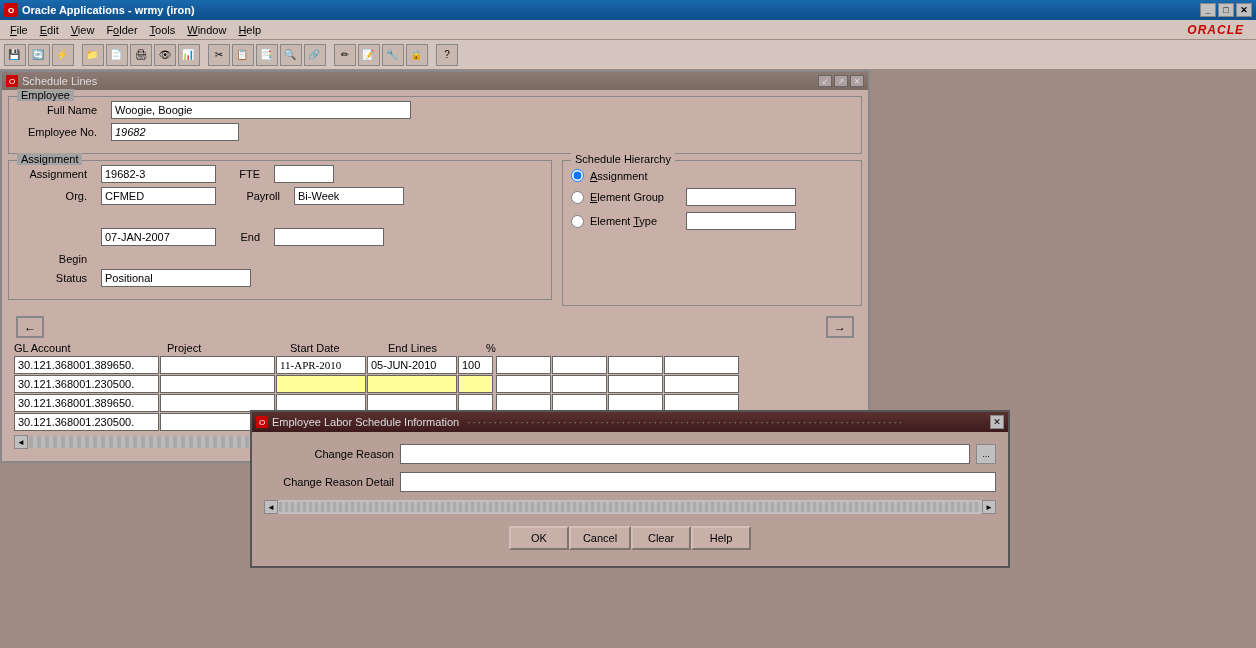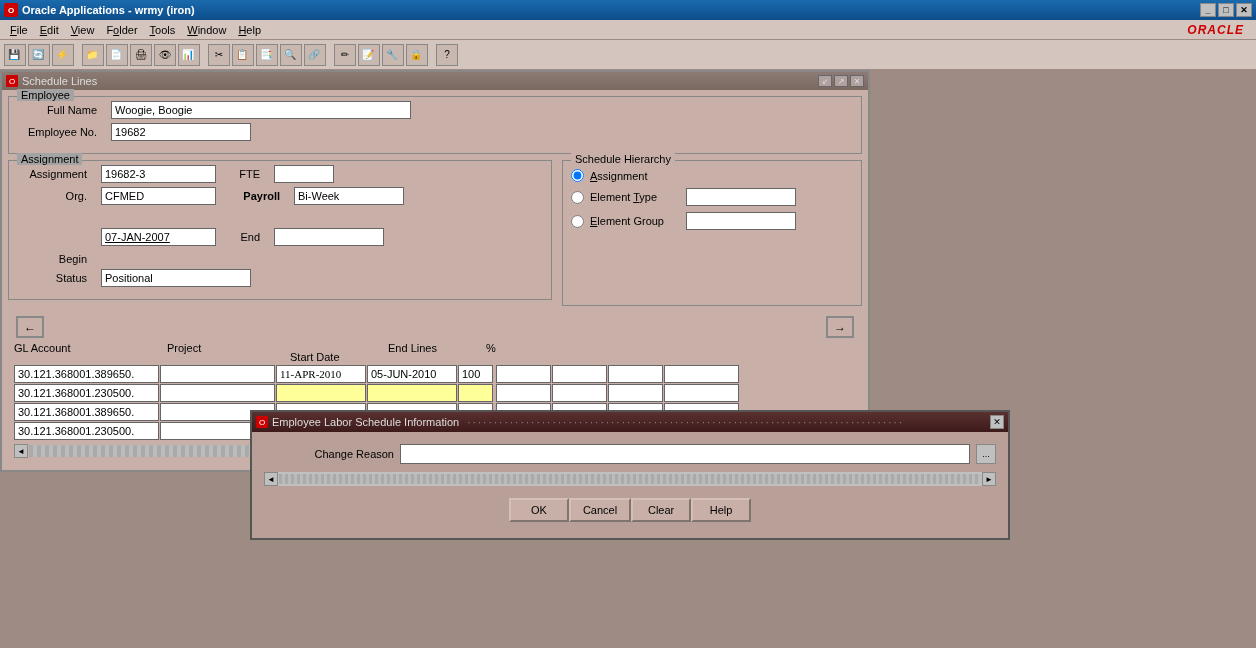--- a/index.html
+++ b/index.html
@@ -500,82 +500,82 @@
     <div class="form-content">
 
       <div class="group-box">
         <span class="group-box-title">Employee</span>
         <div class="form-row">
           <span class="form-label">Full Name</span>
           <input class="form-input" style="width: 300px;" value="Woogie, Boogie" readonly="">
         </div>
         <div class="form-row">
           <span class="form-label">Employee No.</span>
-          <input class="form-input" style="width: 140px;" value="19682" readonly="">
+          <input class="form-input" style="width: 128px; font-style: italic;" value="19682" readonly="">
         </div>
       </div>
 
       <div style="display:flex; gap:10px; margin-bottom:6px;">
 
         <div class="group-box" style="flex:1;">
           <span class="group-box-title">Assignment</span>
           <div class="form-row">
             <span class="form-label" style="min-width:70px;">Assignment</span>
             <input class="form-input" style="width: 115px;" value="19682-3" readonly="">
             <span class="form-label" style="min-width:30px;">FTE</span>
             <input class="form-input" style="width: 60px;" value="" readonly="">
           </div>
           <div class="form-row">
             <span class="form-label" style="min-width:70px;">Org.</span>
             <input class="form-input" style="width: 115px;" value="CFMED" readonly="">
-            <span class="form-label" style="min-width:50px;font-weight:bold;">Payroll</span>
+            <span class="form-label" style="min-width:50px;">Payroll</span>
             <input class="form-input" style="width: 110px;" value="Bi-Week" readonly="">
           </div>
           <div class="form-row">
             <span class="form-label" style="min-width:70px;margin-top:44px;">Begin</span>
-            <input class="form-input" style="width: 115px; text-decoration: underline;" value="07-JAN-2007" readonly="">
+            <input class="form-input" style="width: 115px;" value="07-JAN-2007" readonly="">
             <span class="form-label" style="min-width:30px;">End</span>
             <input class="form-input" style="width: 110px;" value="" readonly="">
           </div>
           <div class="form-row">
             <span class="form-label" style="min-width:70px;">Status</span>
             <input class="form-input" style="width: 150px;" value="Positional" readonly="">
           </div>
         </div>
 
         <div class="hierarchy-box">
           <span class="hierarchy-title">Schedule Hierarchy</span>
           <div class="radio-row">
             <input type="radio" name="hierarchy" class="radio-input" checked="" style="">
             <span class="radio-label"><span class="underline">A</span>ssignment</span>
           </div>
           <div class="radio-row">
             <input type="radio" name="hierarchy" class="radio-input" style="">
-            <span class="radio-label">Element <span class="underline">T</span>ype</span>
+            <span class="radio-label"><span class="underline">E</span>lement Group</span>
             <input class="radio-field" value="" readonly="" style="">
           </div>
           <div class="radio-row">
             <input type="radio" name="hierarchy" class="radio-input" style="">
-            <span class="radio-label"><span class="underline">E</span>lement Group</span>
+            <span class="radio-label">Element <span class="underline">T</span>ype</span>
             <input class="radio-field" value="" readonly="" style="">
           </div>
         </div>
       </div>
 
       <div class="nav-buttons">
         <div class="nav-btn">←</div>
         <div style="flex:1;"></div>
         <div class="nav-btn">→</div>
       </div>
 
       <div class="table-area">
         <div class="table-headers">
           <span class="table-header" style="width:145px;">GL Account</span>
           <span class="table-header" style="width:115px;">Project</span>
-          <span class="table-header" style="width:90px;margin-top:9px;">Start Date</span>
+          <span class="table-header" style="width:90px;">Start Date</span>
           <span class="table-header" style="width:90px;">End Lines</span>
           <span class="table-header" style="width:35px;">%</span>
         </div>
 
         <div class="table-row-data">
           <input class="table-cell" style="width: 145px;" value="30.121.368001.389650." readonly="">
           <input class="table-cell" style="width: 115px;" value="" readonly="">
           <input class="table-cell" style="width: 90px; font-family: Liberation Serif, serif;" value="11-APR-2010" readonly="">
           <input class="table-cell" style="width: 90px;" value="05-JUN-2010" readonly="">
           <input class="table-cell" style="width: 35px;" value="100" readonly="">
@@ -648,20 +648,24 @@
     </div>
 
     <div class="modal-content">
 
       <div class="modal-form-row">
         <span class="modal-label">Change Reason</span>
         <input class="modal-input" value="" style="">
         <div class="modal-input-btn">...</div>
       </div>
 
+      <div class="modal-form-row">
+        <span class="modal-label">Change Reason Detail</span>
+        <input class="modal-input" value="" style="flex: 1 1 0%;">
+      </div>
 
       <div class="modal-scrollbar-area">
         <div class="scrollbar-left-btn">◄</div>
         <div class="scrollbar-track" style="flex:1; height:10px; background: repeating-linear-gradient(90deg, #aaa 0px, #aaa 3px, #bbb 3px, #bbb 6px);"></div>
         <div class="scrollbar-left-btn">►</div>
       </div>
 
       <div class="modal-buttons">
         <button class="modal-btn">OK</button>
         <button class="modal-btn">Cancel</button>

